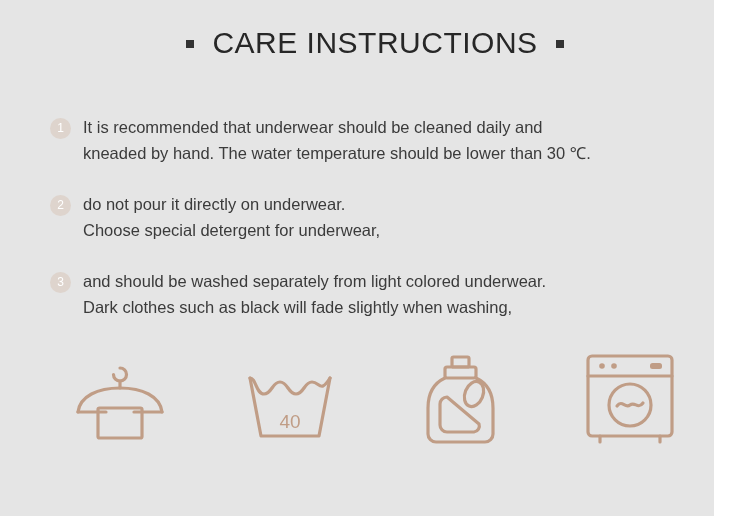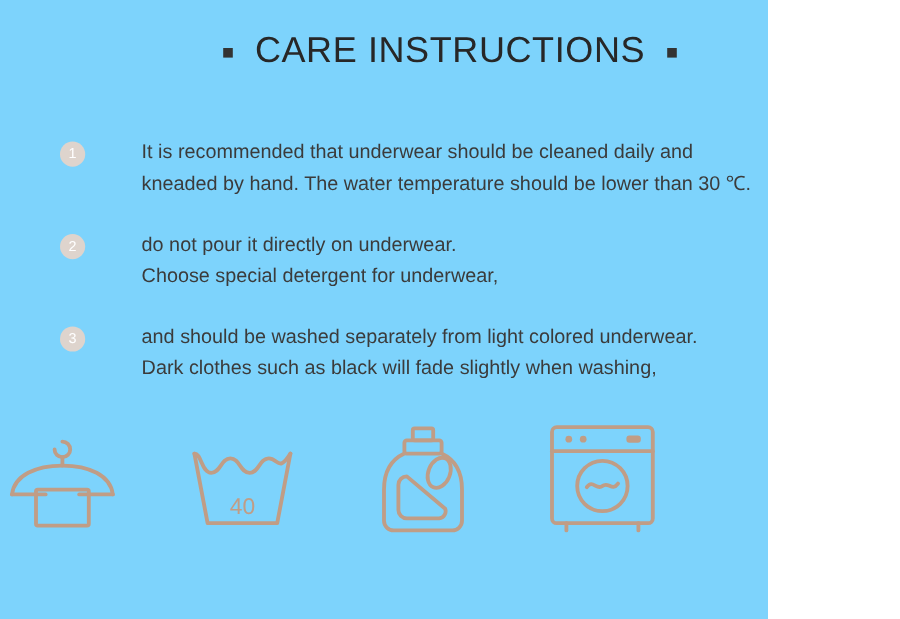--- a/index.html
+++ b/index.html
@@ -10,24 +10,24 @@
   body {
     width: 750px;
     height: 516px;
     font-family: "Liberation Sans", sans-serif;
     -webkit-font-smoothing: antialiased;
     overflow: hidden;
     position: relative;
   }
 
   .page {
-    width: 640px;
+    width: 714px;
     height: 516px;
     position: relative;
-    background: #7dd3fc;
+    background: #e5e5e5;
   }
 
   
   .title-row {
     position: absolute;
     top: 28px;
     left: 0;
     width: 750px;
     display: flex;
     align-items: center;
@@ -79,33 +79,33 @@
     user-select: none;
   }
   .item-lines {
     flex: 1 1 auto;
   }
   .item-line {
     font-size: 16.5px;
     line-height: 26px;
     color: #3b3b3b;
     white-space: nowrap;
-    margin-left: 35px;
   }
 
   
   .icon-row {
     position: absolute;
     top: 345px;
     left: 0;
     width: 750px;
     height: 110px;
     display: flex;
     align-items: center;
-    gap: 46px;
+    justify-content: center;
+    gap: 66px;
   }
   .icon-cell {
     width: 104px;
     height: 104px;
     display: flex;
     align-items: center;
     justify-content: center;
   }
   .icon-cell svg {
     display: block;

